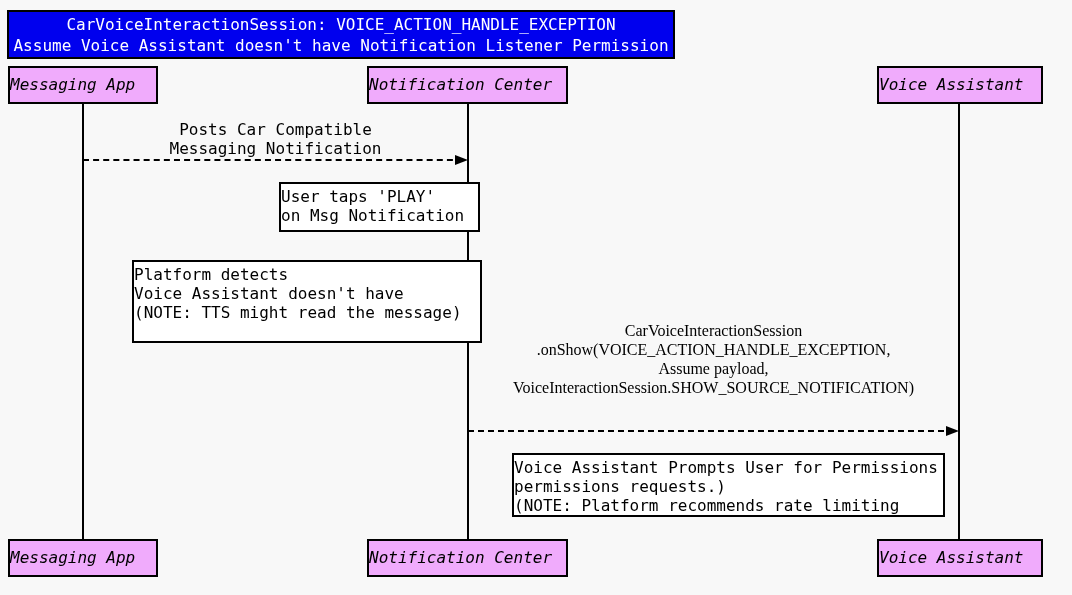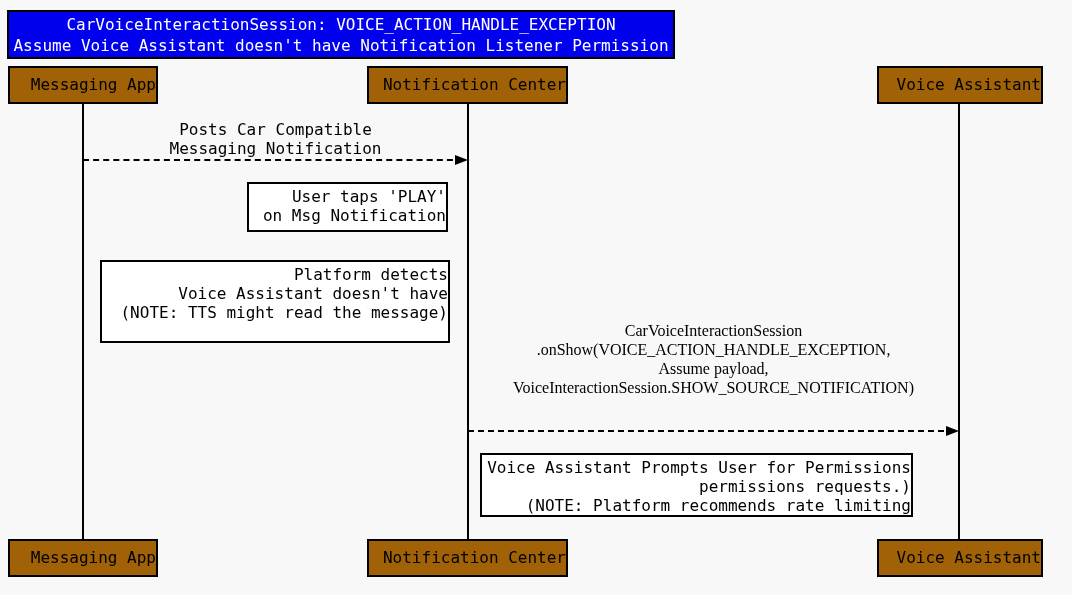--- a/index.html
+++ b/index.html
@@ -24,25 +24,26 @@
     border: 2px solid #000000;
     color: #ffffff;
     text-align: center;
     line-height: 21px;
     padding-top: 2px;
     white-space: nowrap;
   }
   .actor {
     position: absolute;
     height: 34px;
-    background: #a16207;
+    background: #f0abfc;
     border: 2px solid #000000;
-    text-align: right;
+    text-align: left;
     line-height: 34px;
     white-space: nowrap;
+    font-style: italic;
   }
   .lifeline {
     position: absolute;
     top: 104px;
     width: 2px;
     height: 435px;
     background: #000000;
   }
   .msg-label {
     position: absolute;
@@ -59,23 +60,24 @@
     position: absolute;
     width: 0; height: 0;
     border-left: 13px solid #000000;
     border-top: 5px solid transparent;
     border-bottom: 5px solid transparent;
   }
   .note {
     position: absolute;
     background: #ffffff;
     border: 2px solid #000000;
-    text-align: right;
+    text-align: left;
     line-height: 19px;
     white-space: nowrap;
+    margin-left: 32px;
   }
   .note-pad-2 { padding-top: 3px; }
 </style>
 </head>
 <body>
 
 <div class="diagram" style="background: rgb(248, 248, 248);">
 
   <div class="title-box" style="background: rgb(0, 0, 238); color: rgb(255, 255, 255);">
     <div>CarVoiceInteractionSession: VOICE_ACTION_HANDLE_EXCEPTION</div>

